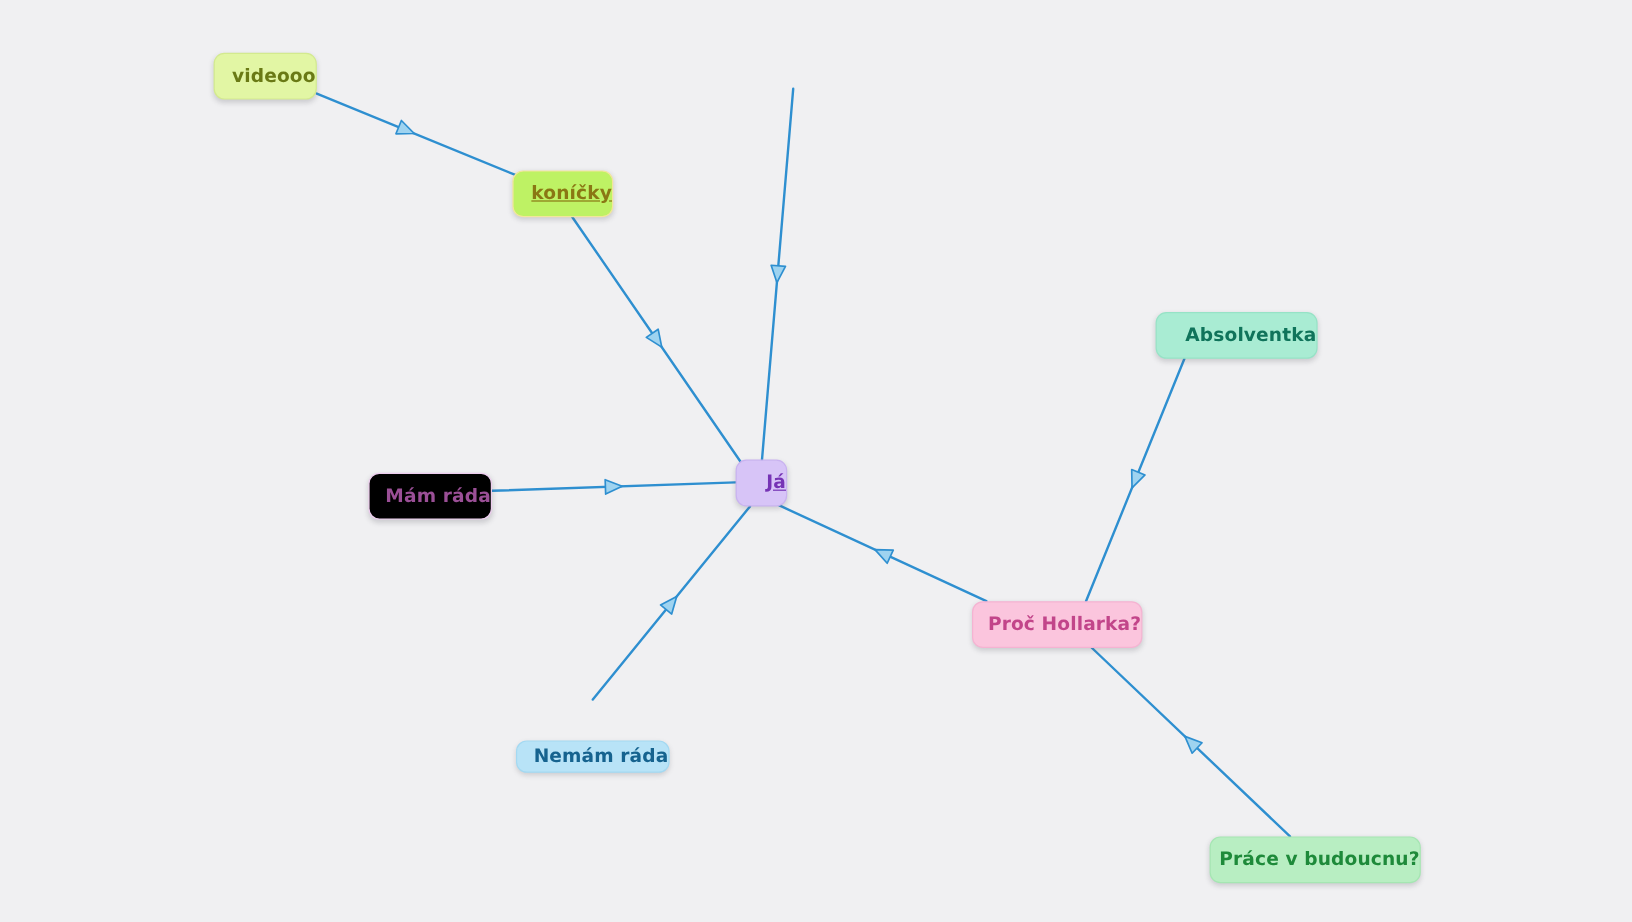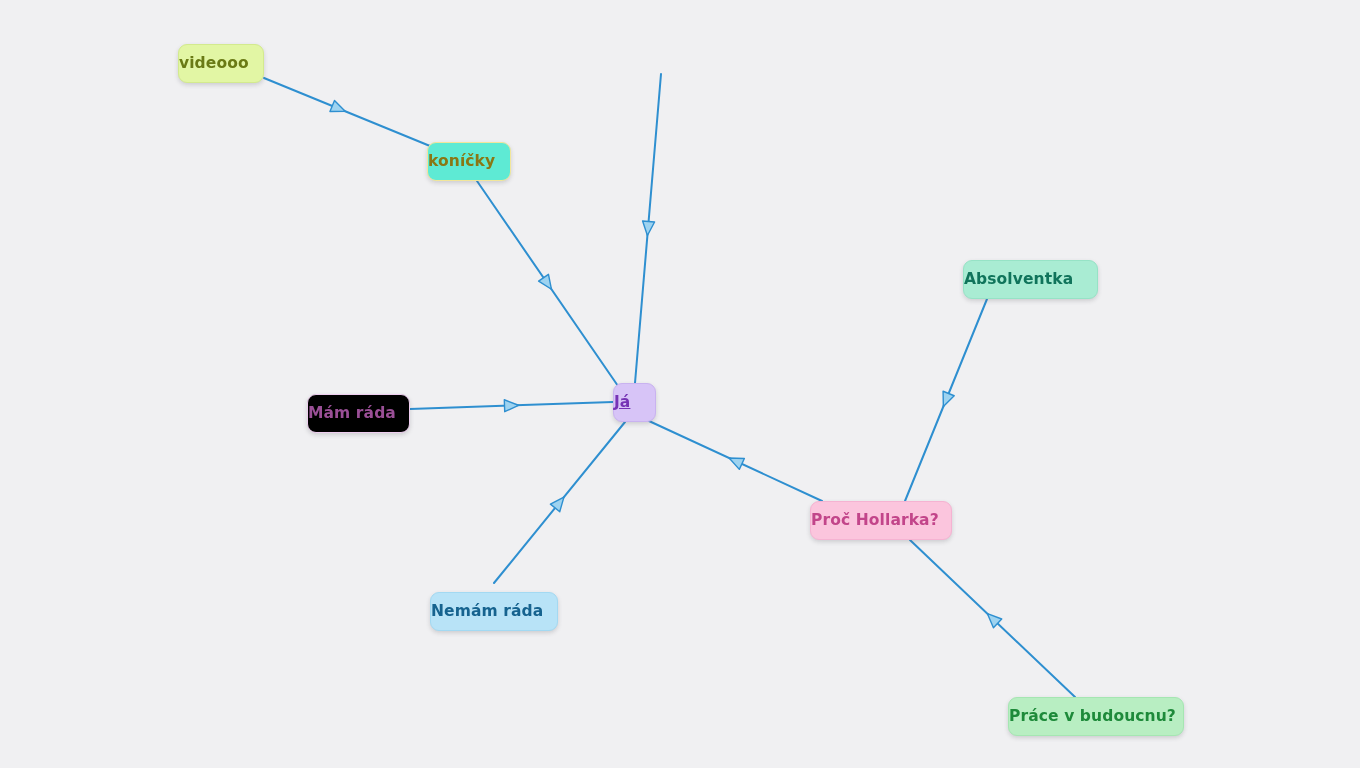--- a/index.html
+++ b/index.html
@@ -26,21 +26,21 @@
     width: 1360px;
     height: 768px;
     pointer-events: none;
   }
 
   .node {
     position: absolute;
     box-sizing: border-box;
     display: flex;
     align-items: center;
-    justify-content: flex-start;
+    justify-content: flex-end;
     border-radius: 9px;
     font-weight: bold;
     font-size: 15.5px;
     letter-spacing: 0.1px;
     white-space: nowrap;
     box-shadow: 0 2px 4px rgba(80, 80, 90, 0.22);
     cursor: default;
     user-select: none;
   }
 
@@ -83,30 +83,30 @@
         <polygon points="-7,-6 7,0 -7,6" fill="#9ed3f0" stroke="#2e8fd0" stroke-width="1.4" stroke-linejoin="round" transform="translate(946,400) rotate(112.09423034158284)"></polygon>
       </g>
       <g>
         <line x1="1075" y1="697" x2="910" y2="540" stroke="#2e8fd0" stroke-width="2" stroke-linecap="round"></line>
         <polygon points="-7,-6 7,0 -7,6" fill="#9ed3f0" stroke="#2e8fd0" stroke-width="1.4" stroke-linejoin="round" transform="translate(992.5,618.5) rotate(-136.42320484663313)"></polygon>
       </g>
     </svg>
 <div class="node" style="left: 178px; top: 44px; width: 86px; height: 39px; background: rgb(226, 246, 164); color: rgb(106, 122, 21); border: 1px solid rgb(211, 234, 142);">
       <span class="node-label">videooo</span>
     </div>
-    <div class="node" style="left: 427px; top: 142px; width: 84px; height: 39px; background: #5eead4; color: rgb(138, 119, 20); border: 1px solid rgb(242, 230, 155);">
+    <div class="node" style="left: 427px; top: 142px; width: 84px; height: 39px; background: #bef264; color: rgb(138, 119, 20); border: 1px solid rgb(242, 230, 155); text-decoration: underline;">
       <span class="node-label">koníčky</span>
     </div>
     <div class="node" style="left: 613px; top: 383px; width: 43px; height: 39px; background: rgb(215, 196, 247); color: rgb(118, 51, 181); border: 1px solid rgb(201, 178, 240); text-decoration: underline;">
       <span class="node-label">Já</span>
     </div>
     <div class="node" style="left: 307px; top: 394px; width: 103px; height: 39px; background: #000000; color: rgb(154, 79, 150); border: 1px solid rgb(238, 205, 239);">
       <span class="node-label">Mám ráda</span>
     </div>
-    <div class="node" style="left: 430px; top: 592px; width: 128px; height: 39px; background: rgb(184, 227, 247); color: rgb(22, 99, 143); border: 1px solid rgb(163, 217, 242);">
+    <div class="node" style="left: 430px; top: 617px; width: 128px; height: 27px; background: rgb(184, 227, 247); color: rgb(22, 99, 143); border: 1px solid rgb(163, 217, 242);">
       <span class="node-label">Nemám ráda</span>
     </div>
     <div class="node" style="left: 963px; top: 260px; width: 135px; height: 39px; background: rgb(169, 236, 211); color: rgb(16, 116, 91); border: 1px solid rgb(150, 227, 198);">
       <span class="node-label">Absolventka</span>
     </div>
     <div class="node" style="left: 1008px; top: 697px; width: 176px; height: 39px; background: rgb(184, 238, 194); color: rgb(30, 138, 58); border: 1px solid rgb(165, 230, 178);">
       <span class="node-label">Práce v budoucnu?</span>
     </div>
     <div class="node" style="left: 810px; top: 501px; width: 142px; height: 39px; background: rgb(251, 197, 221); color: rgb(194, 69, 138); border: 1px solid rgb(245, 179, 210);">
       <span class="node-label">Proč Hollarka?</span>

